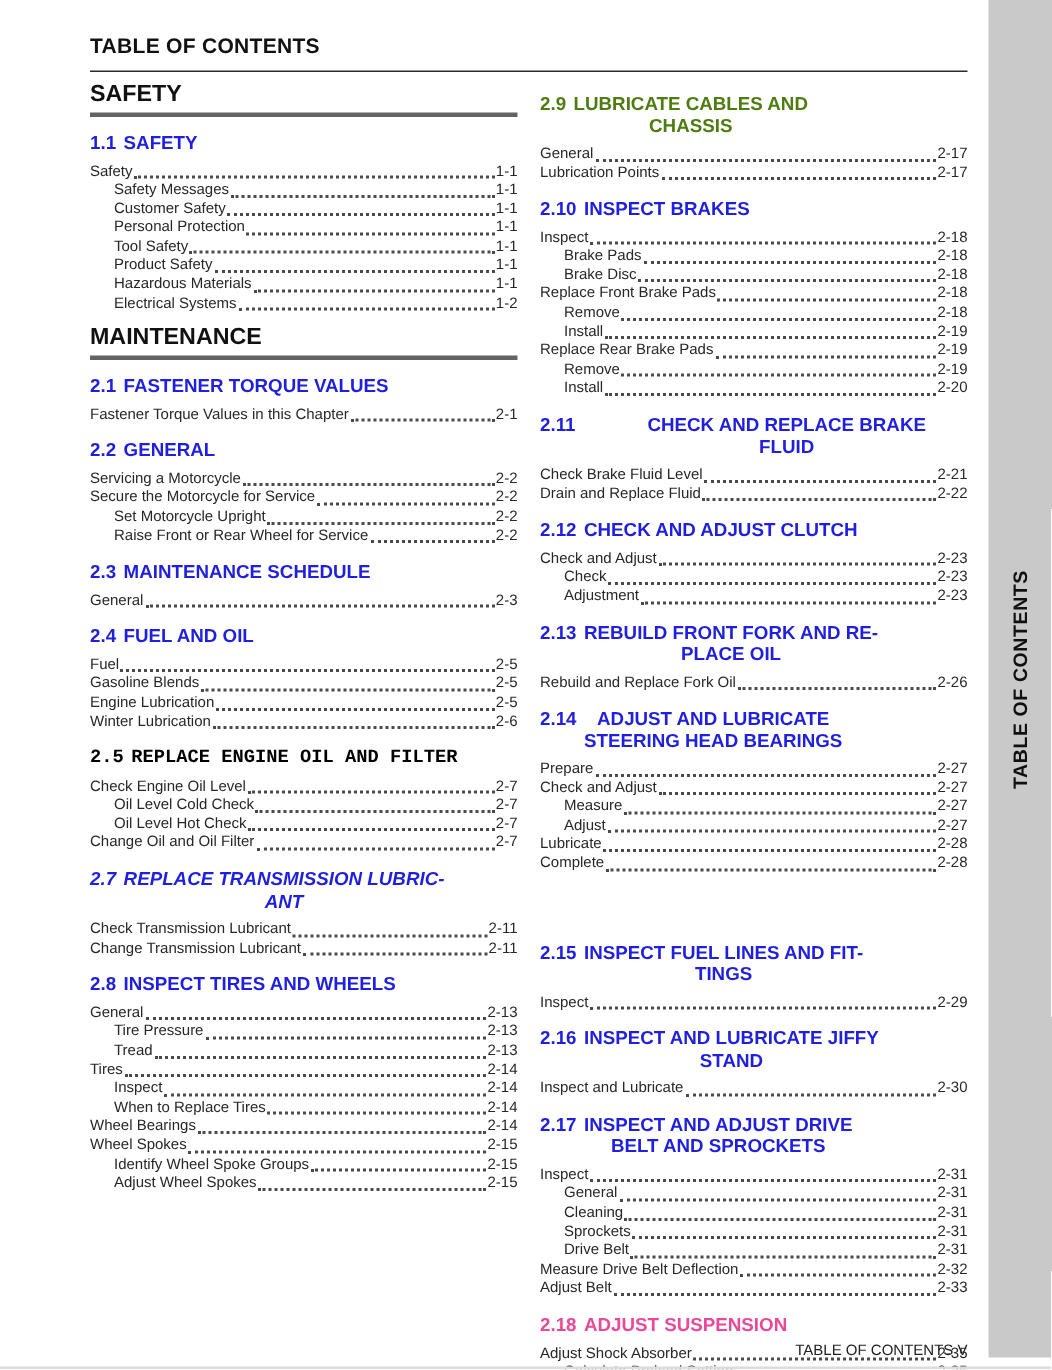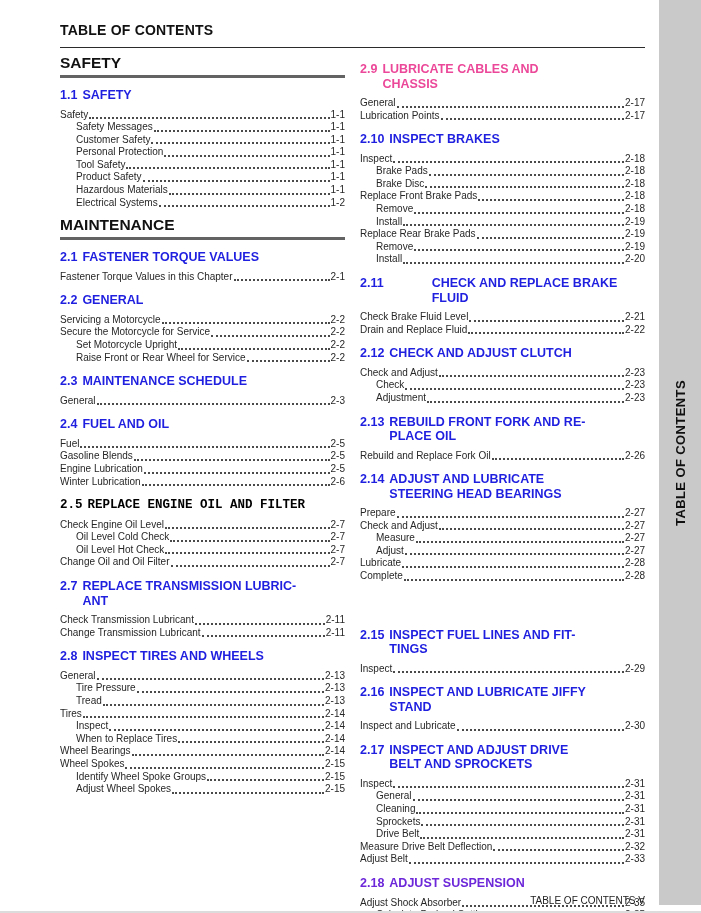--- a/index.html
+++ b/index.html
@@ -51,21 +51,21 @@
   .heading {
     display:flex;
     gap:5px;
     font-size:12.5px;
     font-weight:bold;
     line-height:14.5px;
     margin:10px 0 6px 0;
     cursor:default;
   }
   .h-num { flex:0 0 auto; }
-  .h-title { white-space:pre-line; }
+  .h-title { white-space:pre-line;text-align:center; }
 
   .entry {
     display:flex;
     align-items:flex-end;
     font-size:10px;
     line-height:12.6px;
     color:#272727;
   }
   .entry.indent { padding-left:16px; }
   .e-label { white-space:nowrap; }
@@ -273,21 +273,21 @@
                 <span class="e-page">2-7</span>
               </div>
               <div class="entry">
                 <span class="e-label">Change Oil and Oil Filter</span>
                 <span class="dots"></span>
                 <span class="e-page">2-7</span>
               </div>
             </div>
           </div>
           <div class="section">
-            <div class="heading" style="color: rgb(31, 31, 224);">
+            <div class="heading" style="color: rgb(31, 31, 224); font-style: italic;">
               <span class="h-num">2.7</span>
               <span class="h-title">REPLACE TRANSMISSION LUBRIC-
 ANT</span>
             </div>
             <div class="entries">
               <div class="entry">
                 <span class="e-label">Check Transmission Lubricant</span>
                 <span class="dots"></span>
                 <span class="e-page">2-11</span>
               </div>
@@ -352,21 +352,21 @@
               <div class="entry indent">
                 <span class="e-label">Adjust Wheel Spokes</span>
                 <span class="dots"></span>
                 <span class="e-page">2-15</span>
               </div>
             </div>
           </div>
         </div>
       <div class="column">
           <div class="section">
-            <div class="heading" style="color: #ec4899;">
+            <div class="heading" style="color: #4d7c0f;">
               <span class="h-num">2.9</span>
               <span class="h-title">LUBRICATE CABLES AND
 CHASSIS</span>
             </div>
             <div class="entries">
               <div class="entry">
                 <span class="e-label">General</span>
                 <span class="dots"></span>
                 <span class="e-page">2-17</span>
               </div>
@@ -591,21 +591,21 @@
                 <span class="e-page">2-32</span>
               </div>
               <div class="entry">
                 <span class="e-label">Adjust Belt</span>
                 <span class="dots"></span>
                 <span class="e-page">2-33</span>
               </div>
             </div>
           </div>
           <div class="section">
-            <div class="heading" style="color: #6d28d9;">
+            <div class="heading" style="color: #ec4899;">
               <span class="h-num">2.18</span>
               <span class="h-title">ADJUST SUSPENSION</span>
             </div>
             <div class="entries">
               <div class="entry">
                 <span class="e-label">Adjust Shock Absorber</span>
                 <span class="dots"></span>
                 <span class="e-page">2-35</span>
               </div>
               <div class="entry indent">

